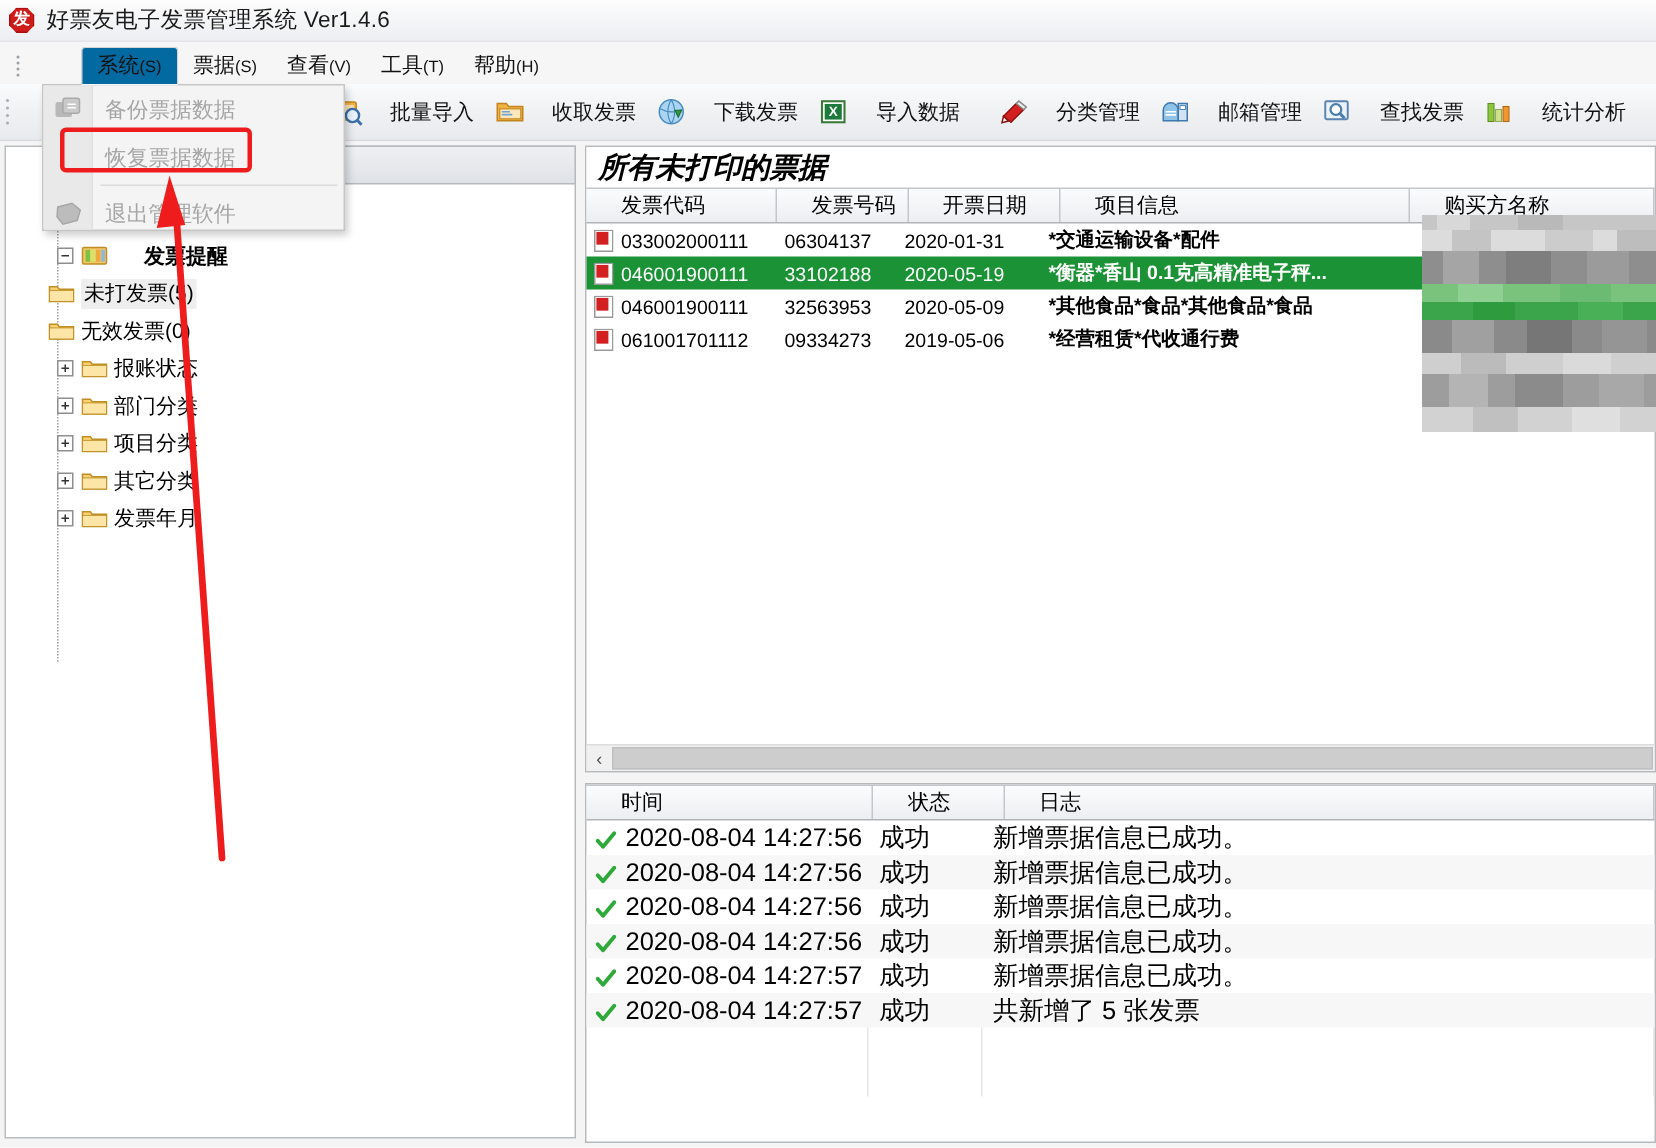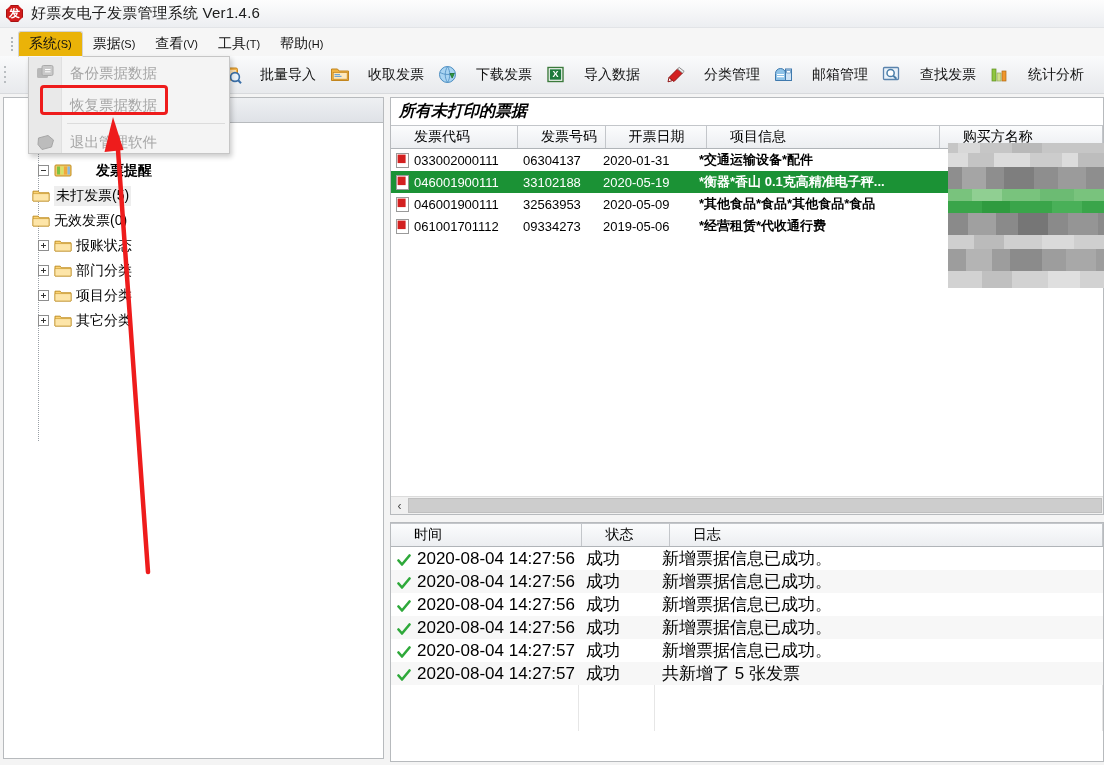--- a/index.html
+++ b/index.html
@@ -60,26 +60,26 @@
   #menubar .grip i { display:block; width: 2px; height: 2px; background: #9aa0a6; border-radius: 50%; }
   .menu-item {
     padding: 4px 10px 5px 10px;
     white-space: nowrap;
     color: #111;
     line-height: 1.1;
   }
   .menu-item .mn { font-size: 14px; }
   .menu-item .acc { font-size: 11px; }
   .menu-item.open {
-    background: #eab308;
+    background: #0369a1;
     border: 1px solid #d3d3d3;
     border-bottom: 1px solid #f6f6f6;
     border-radius: 3px 3px 0 0;
     margin-bottom: -1px;
-    position: relative; z-index: 60;
+    position: relative; z-index: 60; margin-left: 36px;
   }
 
   
   #toolbar {
     position: absolute; left: 0; top: 56px; width: 1104px; height: 38px;
     background: linear-gradient(to bottom, #fafbfc 0%, #f0f1f3 52%, #e8eaed 100%);
     border-bottom: 1px solid #d8dadd;
     display: flex; align-items: center;
     padding-left: 4px;
     overflow: hidden;
@@ -167,21 +167,21 @@
     border-left: 1px dotted #9aa0a6;
   }
 
   
   #listpanel {
     position: absolute; left: 390px; top: 97px; width: 714px; height: 418px;
     background: #fff; border: 1px solid #b7babd;
   }
   #list-caption {
     height: 27px; display: flex; align-items: center; padding-left: 8px;
-    font-size: 16px; font-weight: bold; font-style: italic;
+    font-size: 19px; font-weight: bold; font-style: italic;
     background: #fff;
   }
   .grid-head {
     display: flex; height: 24px;
     background: linear-gradient(to bottom,#fbfcfd,#eceef1);
     border-top: 1px solid #c3c6ca; border-bottom: 1px solid #b0b4b8;
   }
   .grid-head .th {
     display: flex; align-items: center; padding-left: 7px;
     font-size: 14px; border-right: 1px solid #c3c6ca;
@@ -456,20 +456,30 @@
         <div class="expander plus"></div>
         <span class="folder">
           <svg width="18" height="15" viewBox="0 0 18 15">
               <path d="M1 3.2h5.2l1.3 1.6H17V13H1z" fill="#fcd374" stroke="#c08e23"></path>
               <path d="M1 5.6h16V13H1z" fill="#fde5a8" stroke="#c08e23" stroke-width=".6"></path>
             </svg>
         </span>
         <span class="lbl">其它分类</span>
       </div>
 
+      <div class="tnode root">
+        <div class="expander plus"></div>
+        <span class="folder">
+          <svg width="18" height="15" viewBox="0 0 18 15">
+              <path d="M1 3.2h5.2l1.3 1.6H17V13H1z" fill="#fcd374" stroke="#c08e23"></path>
+              <path d="M1 5.6h16V13H1z" fill="#fde5a8" stroke="#c08e23" stroke-width=".6"></path>
+            </svg>
+        </span>
+        <span class="lbl">发票年月</span>
+      </div>
 
     </div>
   </div>
   <div id="tree-header"></div>
 
   <div id="listpanel">
     <div id="list-caption">所有未打印的票据</div>
 
     <div class="grid-head">
       <div class="th" style="width:125px">发票代码</div>

